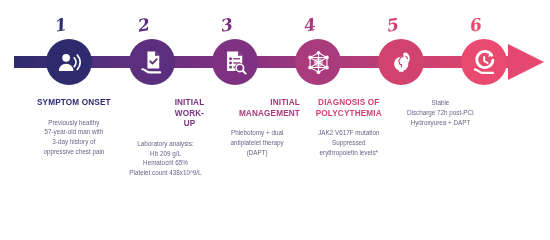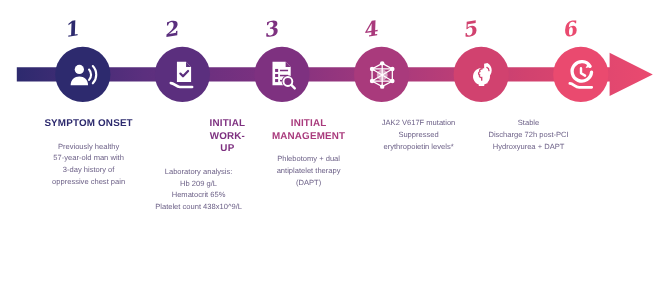--- a/index.html
+++ b/index.html
@@ -225,28 +225,30 @@
 
     <div class="col">
       <p class="col-title" style="color:#7e3180;margin-left:48px;">INITIAL WORK-UP</p>
       <p class="col-body">Laboratory analysis:
 Hb 209 g/L
 Hematocrit 65%
 Platelet count 438x10^9/L</p>
     </div>
 
     <div class="col">
-      <p class="col-title" style="color:#a93a7c;">INITIAL
+      <p class="col-title" style="color:#a93a7c;text-align:right;">INITIAL
 MANAGEMENT</p>
       <p class="col-body">Phlebotomy + dual
 antiplatelet therapy
 (DAPT)</p>
     </div>
 
     <div class="col">
+      <p class="col-title" style="color:#d1426f;">DIAGNOSIS OF
+POLYCYTHEMIA</p>
       <p class="col-body">JAK2 V617F mutation
 Suppressed
 erythropoietin levels*</p>
     </div>
 
     <div class="col">
       <p class="col-body">Stable
 Discharge 72h post-PCI
 Hydroxyurea + DAPT</p>
     </div>

